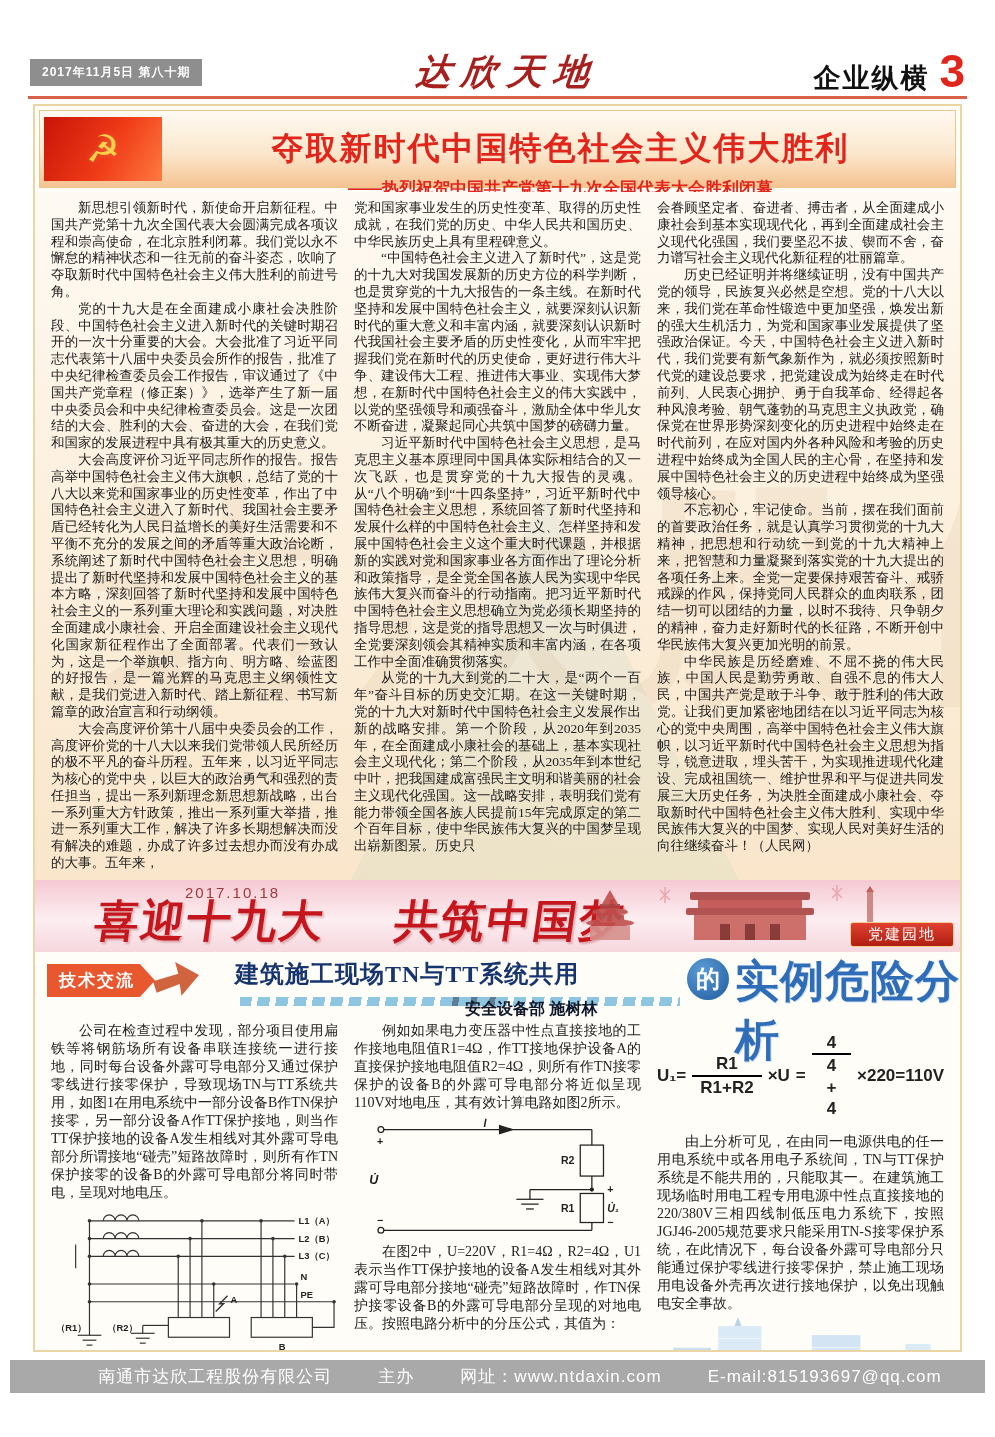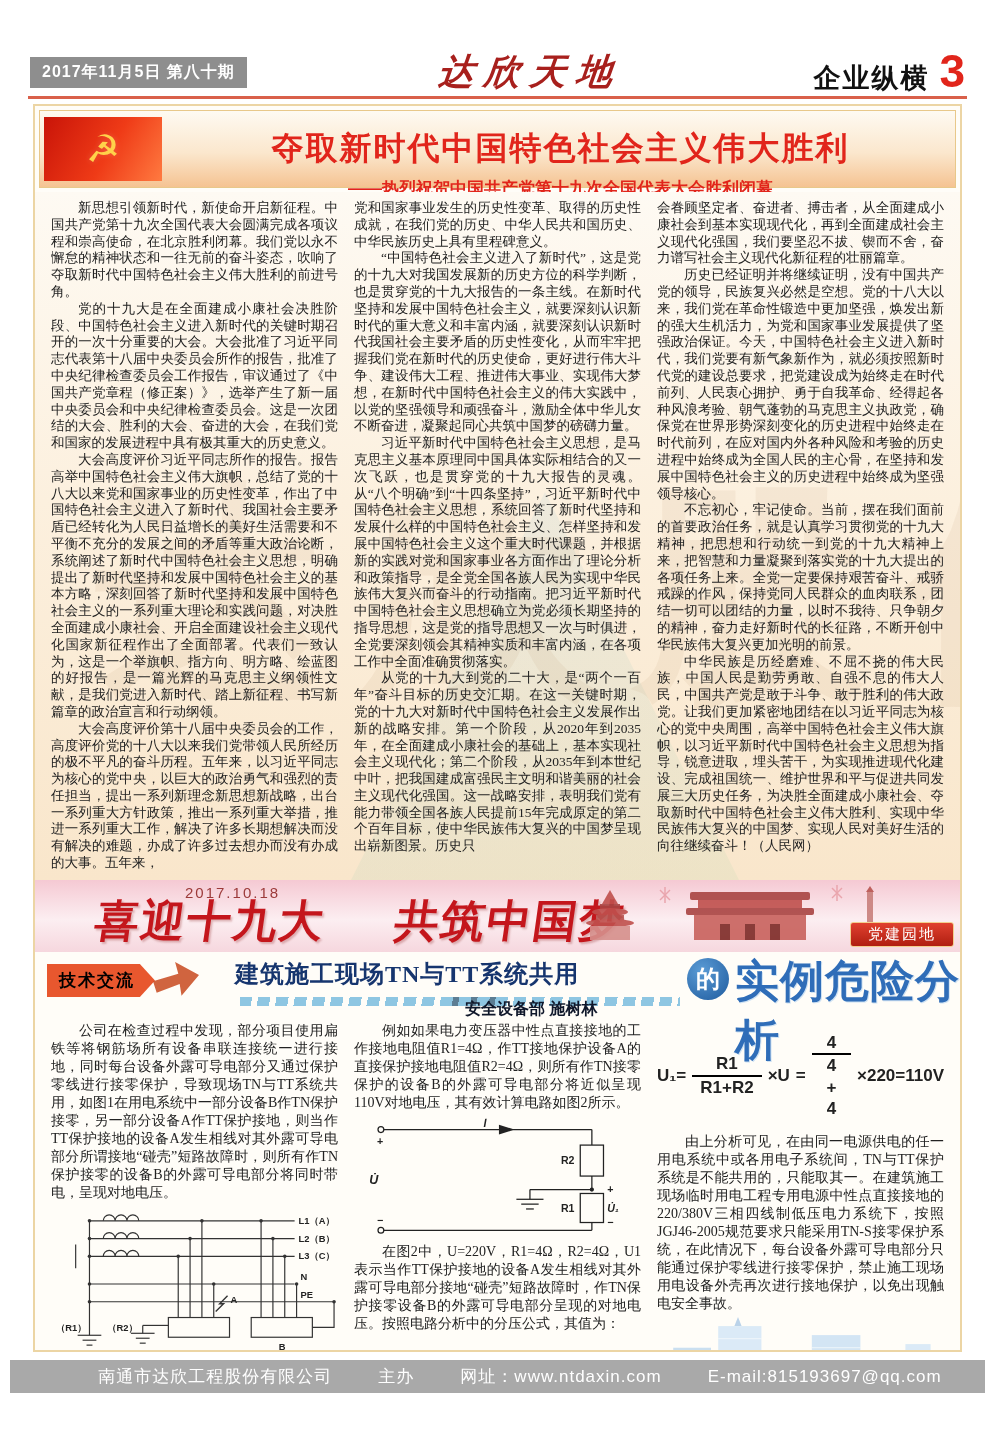--- a/index.html
+++ b/index.html
@@ -1,21 +1,21 @@
 <!DOCTYPE html>
 <html><head>
 <meta charset="utf-8">
 <style>
   html,body{margin:0;padding:0;background:#ffffff;}
   .page{position:relative;width:995px;height:1437px;background:#ffffff;overflow:hidden;
         font-family:"Liberation Serif","DejaVu Serif",serif;color:#222;}
   
   .header{position:absolute;left:30px;right:30px;top:52px;height:40px;display:flex;align-items:center;}
   .date-badge{background:#8e8e8e;color:#fff;font-family:"Liberation Sans",sans-serif;
-              font-size:16px;font-weight:bold;padding:5px 12px;letter-spacing:1px;}
+              font-size:12px;font-weight:bold;padding:5px 12px;letter-spacing:1px;}
   .masthead{flex:1;text-align:center;font-family:"DejaVu Serif",serif;font-style:italic;
             font-weight:bold;font-size:36px;color:#a8201d;letter-spacing:10px;transform:skewX(-6deg);}
   .section-wrap{display:flex;align-items:baseline;gap:10px;}
   .section-name{font-size:27px;font-weight:bold;color:#111;letter-spacing:2px;}
   .page-num{font-family:"Liberation Sans",sans-serif;font-size:46px;font-weight:bold;color:#e1251b;line-height:1;}
   .red-rule{position:absolute;left:28px;right:28px;top:96px;height:3px;background:#d9604a;}
   
   .frame{position:absolute;left:33px;right:33px;top:104px;height:1248px;border:2px solid #ecd5a4;
          background:#fffdf8;box-sizing:border-box;overflow:hidden;}
   
@@ -50,21 +50,21 @@
                font-size:15px;color:#9c3a3a;letter-spacing:2px;}
   .banner-slogan{position:absolute;left:60px;top:12px;font-weight:bold;font-size:44px;color:#c4161c;
                  transform:skewX(-8deg);letter-spacing:2px;text-shadow:2px 2px 2px rgba(130,10,10,.25);white-space:nowrap;}
   .banner-slogan .gap{display:inline-block;width:70px;}
   .banner-art{position:absolute;right:60px;top:2px;}
   .banner-badge{position:absolute;right:6px;bottom:5px;background:linear-gradient(180deg,#e04130,#b01e10);
                 border:1px solid #f2cf8e;color:#fff;font-family:"Liberation Sans",sans-serif;
                 font-size:15px;padding:2px 17px;border-radius:3px;letter-spacing:2px;}
   
   .tech-head{position:relative;height:64px;background:#fffdf8;}
-  .tech-label{position:absolute;left:12px;top:12px;background:#e8572e;color:#000000;
+  .tech-label{position:absolute;left:12px;top:12px;background:#e8572e;color:#ffffff;
               font-family:"Liberation Sans",sans-serif;font-weight:bold;font-size:17px;
               padding:5px 20px 5px 12px;letter-spacing:2px;
               clip-path:polygon(0 0,86% 0,100% 50%,86% 100%,0 100%);}
   .tech-arrow{position:absolute;left:118px;top:2px;width:46px;height:44px;background:#c8491f;opacity:.85;
               clip-path:polygon(0 62%,55% 45%,48% 18%,100% 48%,62% 95%,58% 68%,8% 88%);}
   .tech-title-main{position:absolute;left:200px;top:6px;font-weight:bold;font-size:24px;color:#16356e;letter-spacing:1px;}
   .tech-dashes{position:absolute;left:205px;top:45px;width:440px;height:9px;
                background:repeating-linear-gradient(100deg,#8ec6e2 0 12px,rgba(0,0,0,0) 12px 18px),
                           repeating-linear-gradient(100deg,rgba(0,0,0,0) 0 210px,#5c7d93 210px 260px,rgba(0,0,0,0) 260px 440px);}
   .tech-de{position:absolute;left:652px;top:6px;width:42px;height:42px;border-radius:50%;

